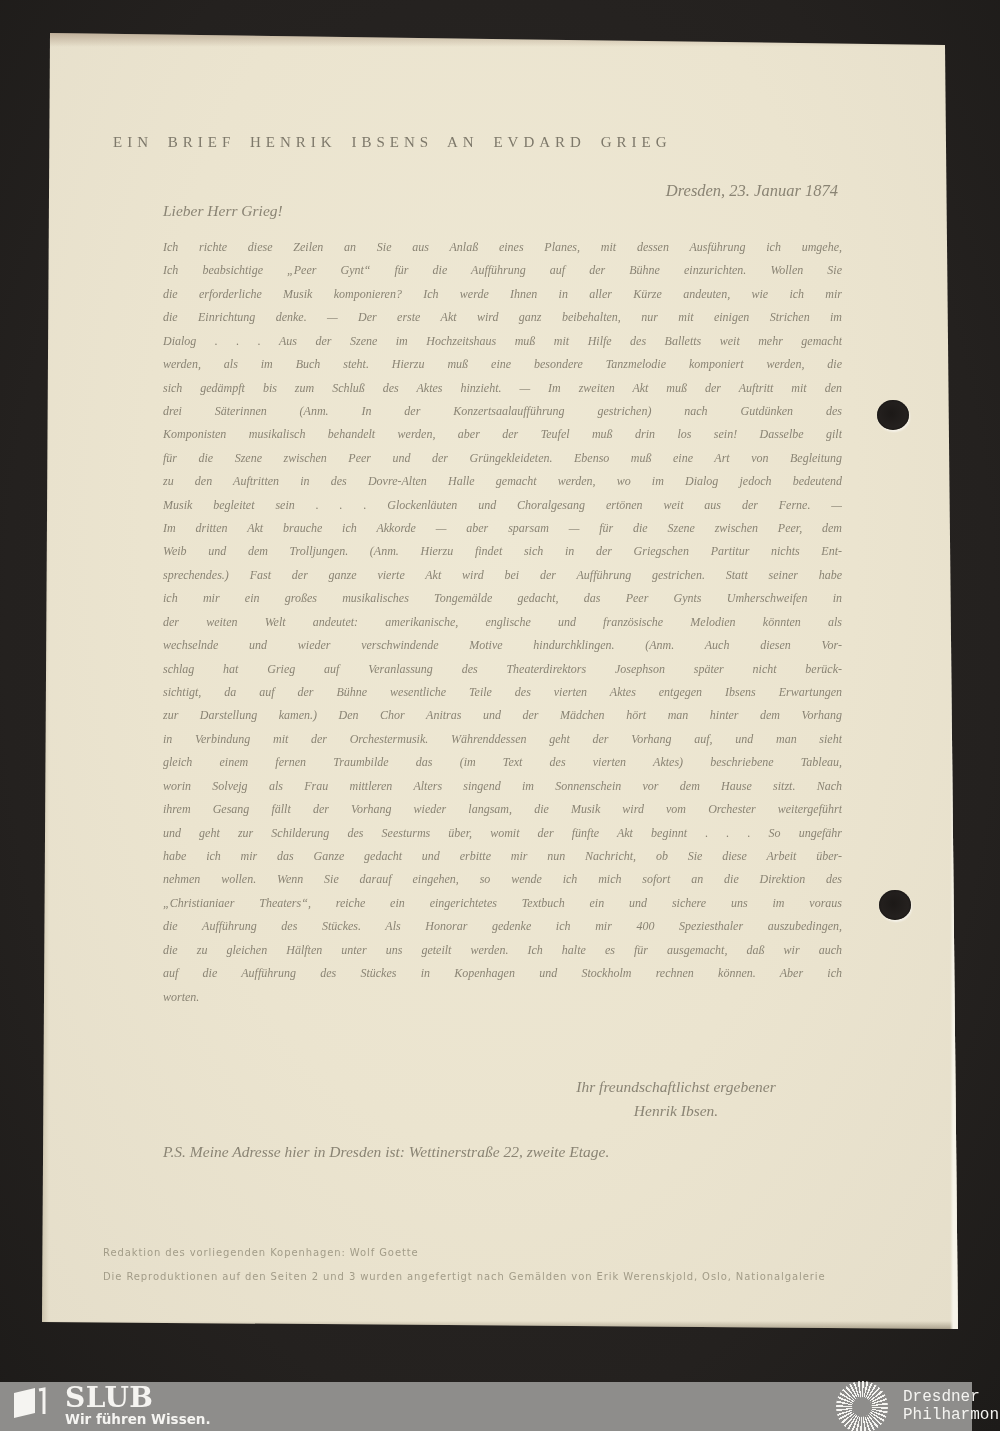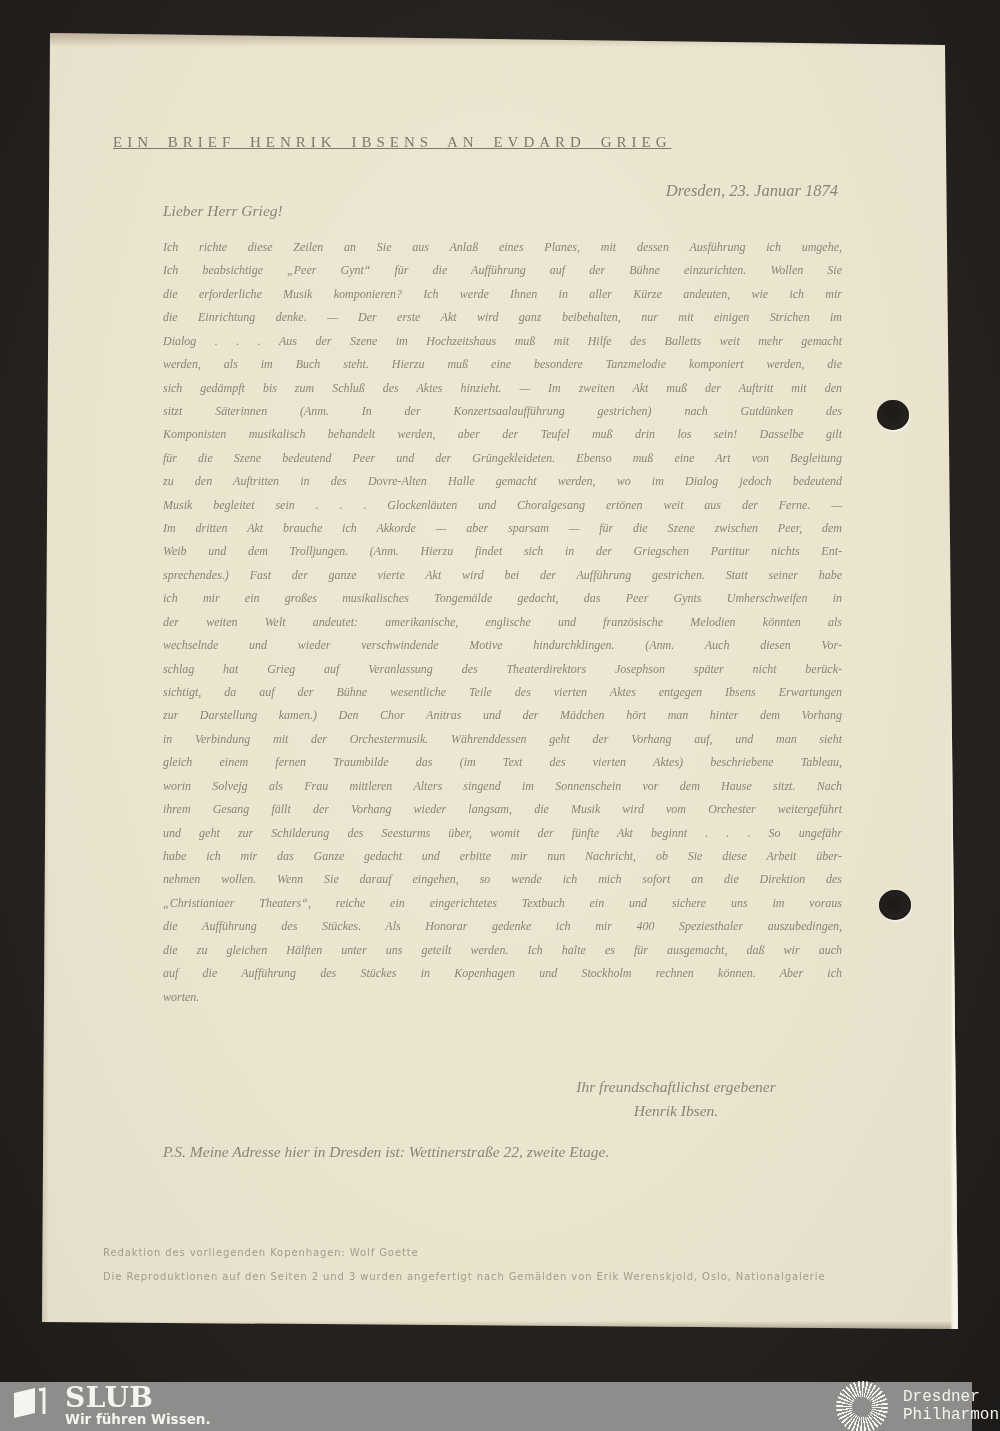--- a/index.html
+++ b/index.html
@@ -42,21 +42,21 @@
     background:radial-gradient(circle at 45% 45%, #1c1917 0%, var(--hole) 70%, #4a443a 100%);
     box-shadow:1px 2px 2px rgba(255,255,255,.55), inset 0 0 2px #000;
   }
   .hole-1{left:835px;top:367px;}
   .hole-2{left:837px;top:857px;}
   
   .l-title{
     position:absolute;left:71px;top:101px;width:660px;
     font-family:"Liberation Serif", serif;
     font-size:15px;letter-spacing:5px;word-spacing:6px;
-    color:var(--title_ink);white-space:nowrap;text-decoration:underline;
+    color:var(--title_ink);white-space:nowrap;
   }
   .l-date{
     position:absolute;left:121px;top:148px;width:679px;
     text-align:right;padding-right:4px;
     font-style:italic;font-size:16.5px;color:var(--ink);
   }
   .l-salutation{
     position:absolute;left:121px;top:169px;
     font-style:italic;font-size:15.5px;color:var(--ink);
   }
@@ -129,23 +129,23 @@
     <div class="l-salutation">Lieber Herr Grieg!</div>
 
     <div class="l-body">
         <div class="body-line">Ich richte diese Zeilen an Sie aus Anlaß eines Planes, mit dessen Ausführung ich umgehe,</div>
         <div class="body-line">Ich beabsichtige „Peer Gynt“ für die Aufführung auf der Bühne einzurichten. Wollen Sie</div>
         <div class="body-line">die erforderliche Musik komponieren? Ich werde Ihnen in aller Kürze andeuten, wie ich mir</div>
         <div class="body-line">die Einrichtung denke. — Der erste Akt wird ganz beibehalten, nur mit einigen Strichen im</div>
         <div class="body-line">Dialog . . . Aus der Szene im Hochzeitshaus muß mit Hilfe des Balletts weit mehr gemacht</div>
         <div class="body-line">werden, als im Buch steht. Hierzu muß eine besondere Tanzmelodie komponiert werden, die</div>
         <div class="body-line">sich gedämpft bis zum Schluß des Aktes hinzieht. — Im zweiten Akt muß der Auftritt mit den</div>
-        <div class="body-line">sitzt Säterinnen (Anm. In der Konzertsaalaufführung gestrichen) nach Gutdünken des</div>
+        <div class="body-line">drei Säterinnen (Anm. In der Konzertsaalaufführung gestrichen) nach Gutdünken des</div>
         <div class="body-line">Komponisten musikalisch behandelt werden, aber der Teufel muß drin los sein! Dasselbe gilt</div>
-        <div class="body-line">für die Szene bedeutend Peer und der Grüngekleideten. Ebenso muß eine Art von Begleitung</div>
+        <div class="body-line">für die Szene zwischen Peer und der Grüngekleideten. Ebenso muß eine Art von Begleitung</div>
         <div class="body-line">zu den Auftritten in des Dovre-Alten Halle gemacht werden, wo im Dialog jedoch bedeutend</div>
         <div class="body-line">Musik begleitet sein . . . Glockenläuten und Choralgesang ertönen weit aus der Ferne. —</div>
         <div class="body-line">Im dritten Akt brauche ich Akkorde — aber sparsam — für die Szene zwischen Peer, dem</div>
         <div class="body-line">Weib und dem Trolljungen. (Anm. Hierzu findet sich in der Griegschen Partitur nichts Ent-</div>
         <div class="body-line">sprechendes.) Fast der ganze vierte Akt wird bei der Aufführung gestrichen. Statt seiner habe</div>
         <div class="body-line">ich mir ein großes musikalisches Tongemälde gedacht, das Peer Gynts Umherschweifen in</div>
         <div class="body-line">der weiten Welt andeutet: amerikanische, englische und französische Melodien könnten als</div>
         <div class="body-line">wechselnde und wieder verschwindende Motive hindurchklingen. (Anm. Auch diesen Vor-</div>
         <div class="body-line">schlag hat Grieg auf Veranlassung des Theaterdirektors Josephson später nicht berück-</div>
         <div class="body-line">sichtigt, da auf der Bühne wesentliche Teile des vierten Aktes entgegen Ibsens Erwartungen</div>

